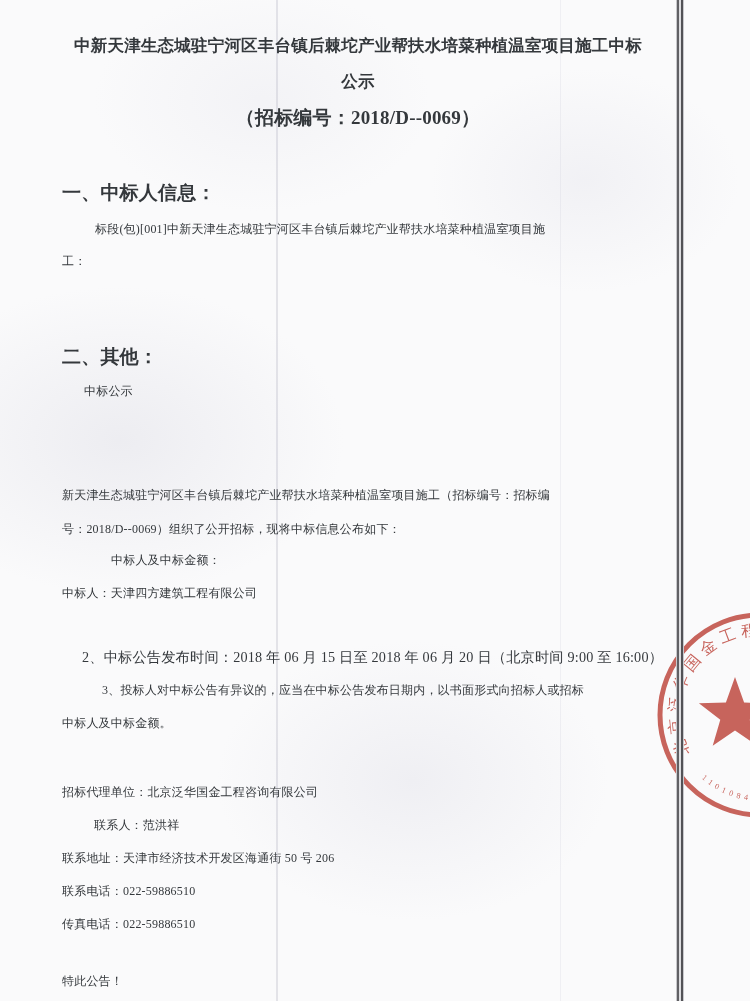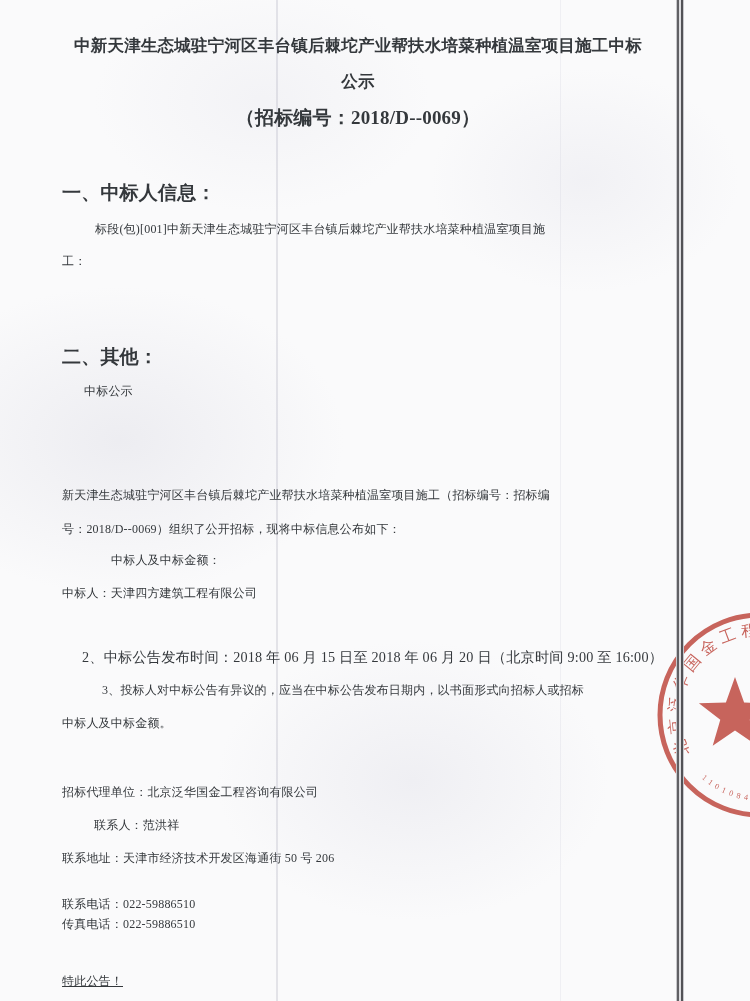--- a/index.html
+++ b/index.html
@@ -72,24 +72,24 @@
   <div class="ln" style="left:78px;top:550px;margin-left:33px;">中标人及中标金额：</div>
   <div class="ln" style="left:62px;top:583px;">中标人：天津四方建筑工程有限公司</div>
 
   <div class="ln tight" style="left:62px;top:647px;margin-left:20px;">2、中标公告发布时间：2018 年 06 月 15 日至 2018 年 06 月 20 日（北京时间 9:00 至 16:00）</div>
   <div class="ln" style="left:62px;top:680px;margin-left:40px;">3、投标人对中标公告有异议的，应当在中标公告发布日期内，以书面形式向招标人或招标</div>
   <div class="ln" style="left:62px;top:713px;">中标人及中标金额。</div>
 
   <div class="ln" style="left:62px;top:782px;">招标代理单位：北京泛华国金工程咨询有限公司</div>
   <div class="ln" style="left:62px;top:815px;margin-left:32px;">联系人：范洪祥</div>
   <div class="ln" style="left:62px;top:848px;">联系地址：天津市经济技术开发区海通街 50 号 206</div>
-  <div class="ln" style="left:62px;top:881px;margin-top:13px;">联系电话：022-59886510</div>
+  <div class="ln" style="left:62px;top:881px;">联系电话：022-59886510</div>
   <div class="ln" style="left:62px;top:914px;">传真电话：022-59886510</div>
 
-  <div class="ln" style="left:62px;top:971px;text-decoration:underline;">特此公告！</div>
+  <div class="ln" style="left:62px;top:971px;">特此公告！</div>
 
   <svg class="stamp" width="102" height="240" viewBox="0 0 102 240">
     <defs>
       <path id="arcT" d="M 42.7,157 A 80 80 0 0 1 181.3,77" fill="none"></path>
       <path id="arcB" d="M 37.5,160 A 86 86 0 0 0 186.5,160" fill="none"></path>
     </defs>
     <circle cx="112" cy="117" r="100" stroke="#bf4a41" stroke-width="5" fill="none"></circle>
     <polygon fill="#bf4a41" points="87,79 96.1,104.5 123.1,105.3 101.7,121.8 109.3,147.7 87,132.5 64.7,147.7 72.3,121.8 50.9,105.3 77.9,104.5"></polygon>
     <text font-size="16" fill="#bf4a41" letter-spacing="5">
       <textPath href="#arcT" startOffset="2">北京泛华国金工程咨询有限公司</textPath>

